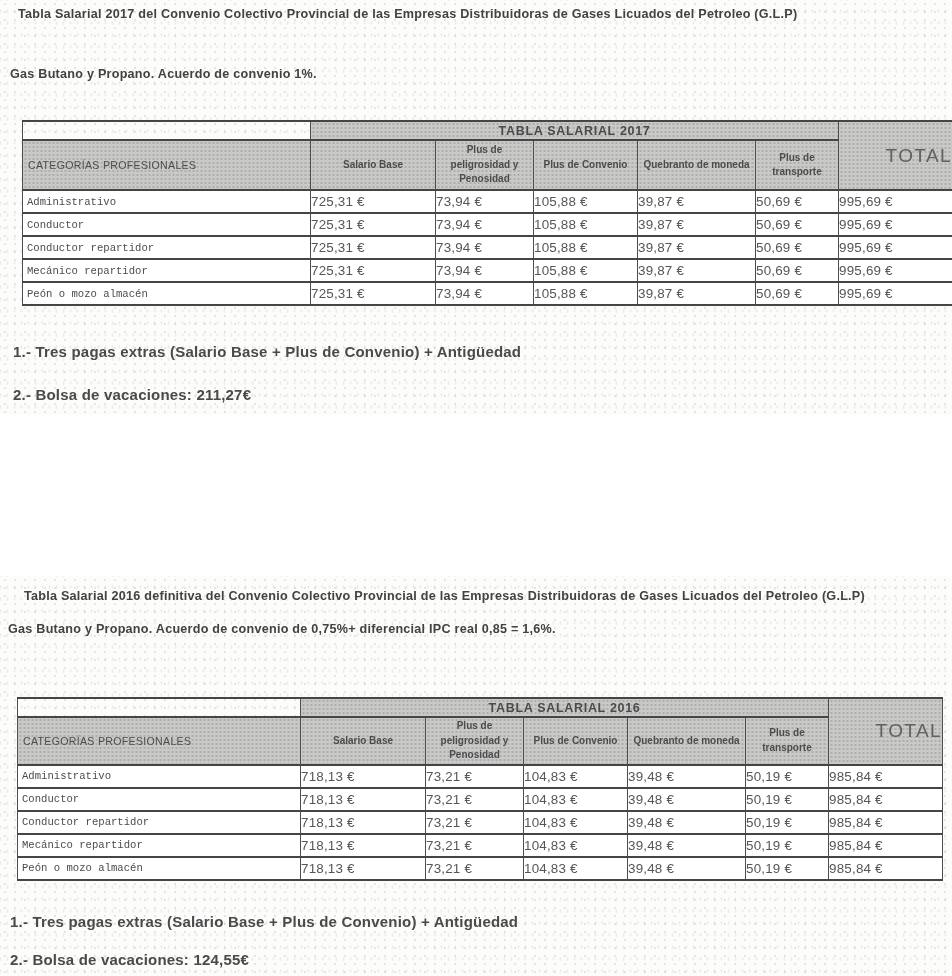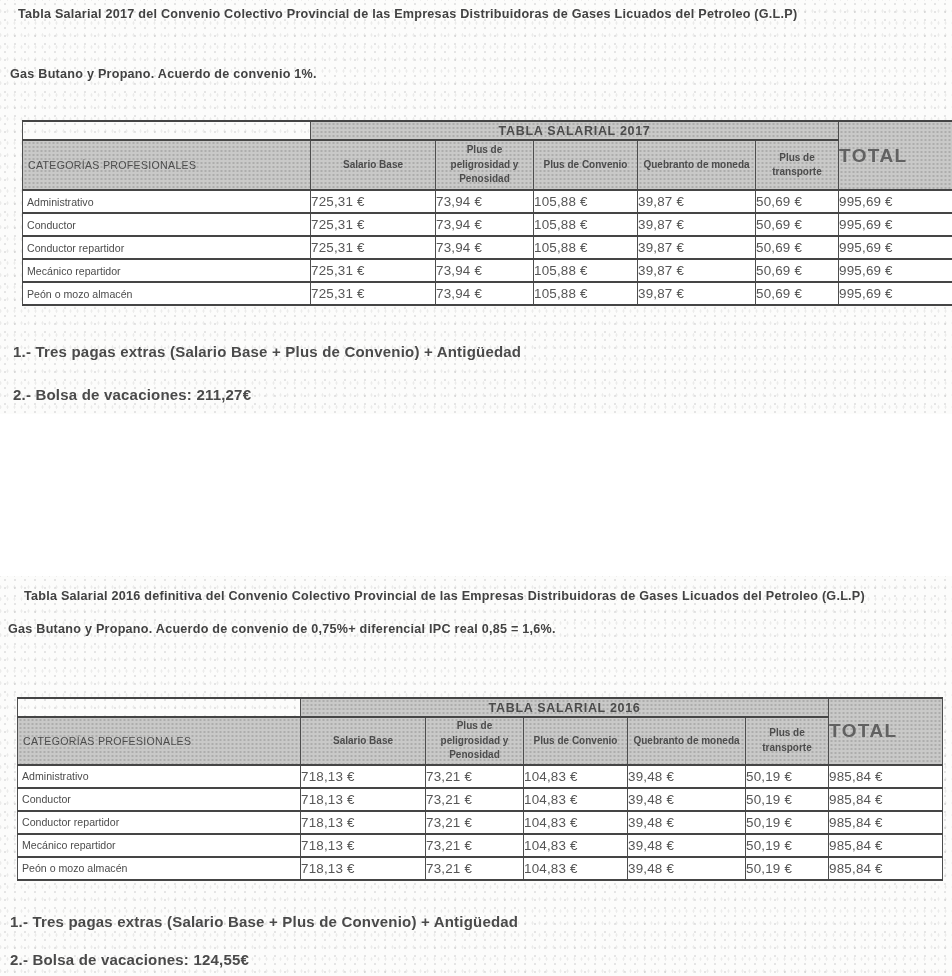--- a/index.html
+++ b/index.html
@@ -67,43 +67,43 @@
     background-image: radial-gradient(rgba(70,70,70,0.22) 0.7px, transparent 1px);
     background-size: 4px 4px;
   }
   td.table-title {
     height: 19px;
     text-align: center;
     font-size: 12.5px; font-weight: bold;
     color: #4b4b4b; letter-spacing: 0.7px;
   }
   td.total-head {
-    text-align: left;
-    font-size: 19px; font-weight: bold;
+    text-align: right;
+    font-size: 19px; font-weight: normal;
     color: #616161; letter-spacing: 1.4px;
   }
   td.cat-head {
     height: 50px;
     padding-left: 5px;
     font-size: 10.6px; font-weight: normal;
     color: #4c4c4c; letter-spacing: 0.3px;
     text-align: left; vertical-align: middle;
   }
   td.col-head {
     text-align: center; vertical-align: middle;
     font-size: 10px; font-weight: bold;
     color: #4c4c4c; line-height: 1.45;
     padding: 1px 4px;
   }
   td.category-cell {
     height: 23px;
     padding-left: 4px;
     font-size: 10.6px; color: #4c4c4c;
     background: #ffffff;
-    text-align: left; vertical-align: middle;
+    text-align: left; vertical-align: middle; font-family: Liberation Mono, monospace;
   }
   td.value-cell, td.total-cell {
     padding-right: 7px;
     font-size: 13.4px; color: #565656;
     background: #ffffff;
     text-align: left; vertical-align: middle;
     letter-spacing: 0.2px;
   }
   #t2 td.cat-head { height: 46px; }
 </style>

